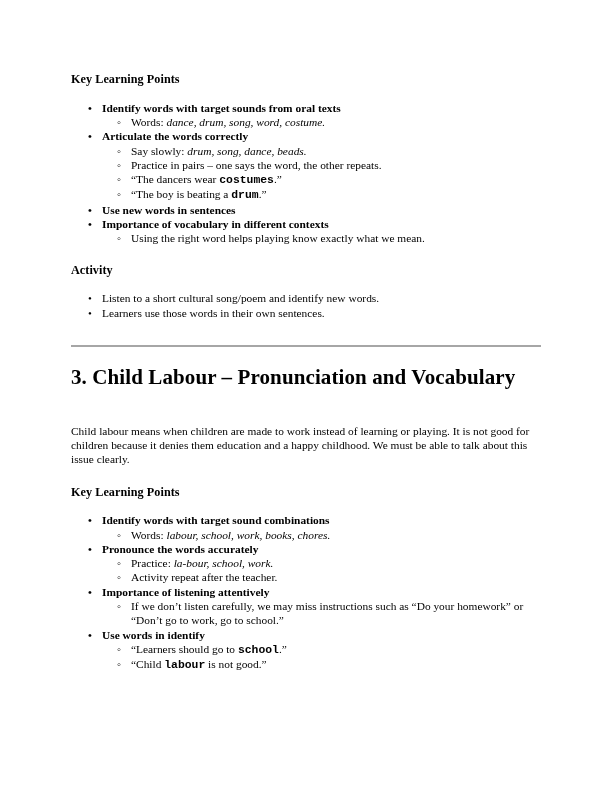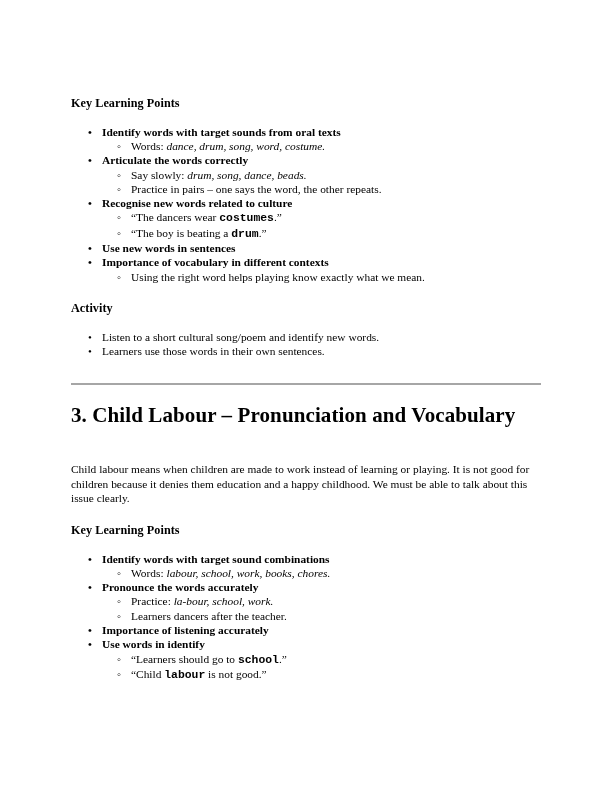--- a/index.html
+++ b/index.html
@@ -14,21 +14,20 @@
     color: #000000;
     -webkit-font-smoothing: antialiased;
   }
   .page {
     position: relative;
     width: 612px;
     height: 736px;
     box-sizing: border-box;
     padding: 72px 72px 0 71px;
     overflow: hidden;
-    margin-top: 24px;
   }
 
   
   h2.doc-title {
     font-size: 21px;
     font-weight: bold;
     line-height: 1.2;
     margin: 0 0 0 0;
     letter-spacing: 0.1px;
   }
@@ -132,21 +131,20 @@
 
     <li class="lvl1-item">
       <span class="lvl1-text">Articulate the words correctly</span>
       <ul class="level2">
         <li class="lvl2-item"><span>Say slowly: </span><span class="it">drum, song, dance, beads.</span></li>
         <li class="lvl2-item"><span>Practice in pairs – one says the word, the other repeats.</span><span class="it"></span></li>
       </ul>
     </li>
 
     <li class="lvl1-item">
-      <span class="lvl1-text">Recognise new words related to culture</span>
       <ul class="level2">
         <li class="lvl2-item"><span>“The dancers wear </span><span class="bd">costumes</span><span>.”</span></li>
         <li class="lvl2-item"><span>“The boy is beating a </span><span class="bd">drum</span><span>.”</span></li>
       </ul>
     </li>
 
     <li class="lvl1-item">
       <span class="lvl1-text">Use new words in sentences</span>
     </li>
 
@@ -198,26 +196,29 @@
       <span class="lvl1-text">Identify words with target sound combinations</span>
       <ul class="level2">
         <li class="lvl2-item"><span>Words: </span><span class="it">labour, school, work, books, chores.</span></li>
       </ul>
     </li>
 
     <li class="lvl1-item">
       <span class="lvl1-text">Pronounce the words accurately</span>
       <ul class="level2">
         <li class="lvl2-item"><span>Practice: </span><span class="it">la-bour, school, work.</span></li>
-        <li class="lvl2-item"><span>Learners dancers after the teacher.</span><span class="it"></span></li>
-      </ul>
-    </li>
-
-    <li class="lvl1-item">
-      <span class="lvl1-text">Importance of listening accurately</span>
+        <li class="lvl2-item"><span>Activity repeat after the teacher.</span><span class="it"></span></li>
+      </ul>
+    </li>
+
+    <li class="lvl1-item">
+      <span class="lvl1-text">Importance of listening attentively</span>
+      <ul class="level2">
+        <li class="lvl2-item" style="max-width:400px"><span>If we don’t listen carefully, we may miss instructions such as “Do your homework” or “Don’t go to work, go to school.”</span><span class="it"></span></li>
+      </ul>
     </li>
 
     <li class="lvl1-item">
       <span class="lvl1-text">Use words in identify</span>
       <ul class="level2">
         <li class="lvl2-item"><span>“Learners should go to </span><span class="bd">school</span><span>.”</span></li>
         <li class="lvl2-item"><span>“Child </span><span class="bd">labour</span><span> is not good.”</span></li>
       </ul>
     </li>
 

